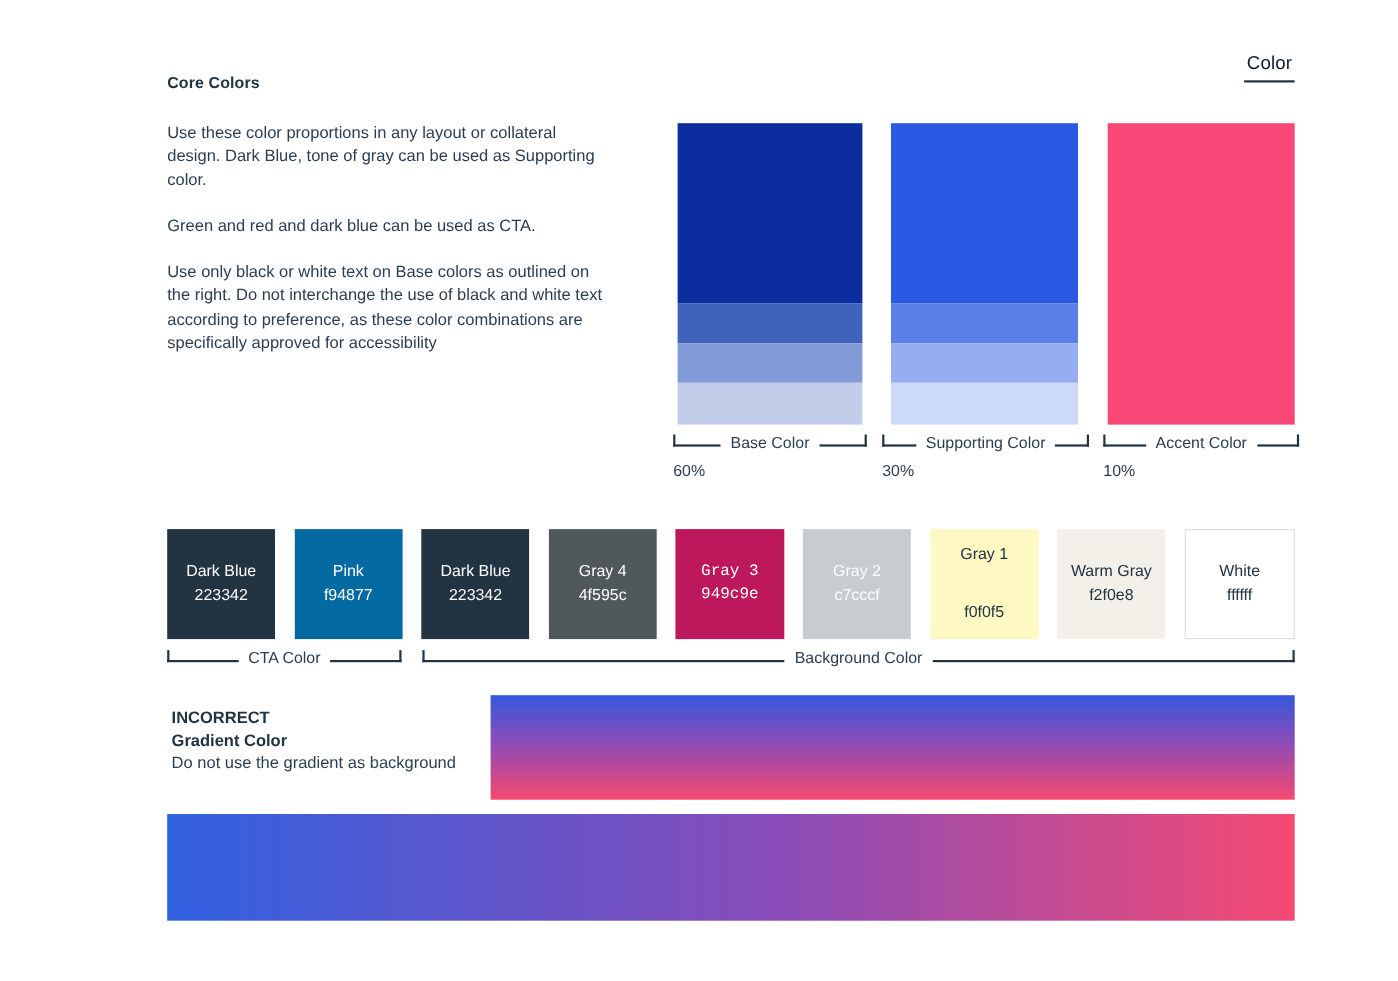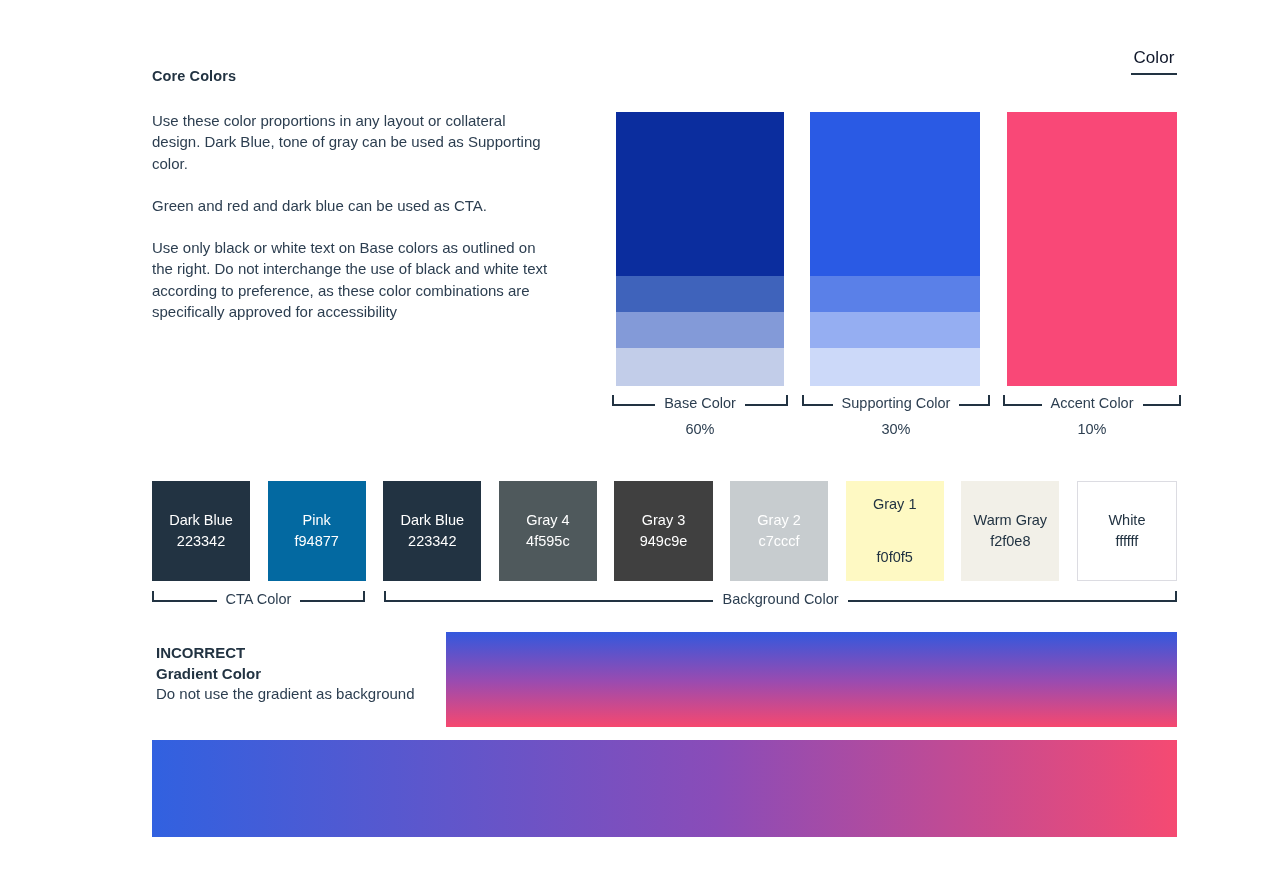--- a/index.html
+++ b/index.html
@@ -69,21 +69,21 @@
   }
   .prop-seg { width: 100%; }
 
   #prop-base      { left: 616px; width: 168px; }
   #prop-supporting{ left: 810px; width: 170px; }
   #prop-accent    { left: 1007px; width: 170px; }
 
   .prop-foot {
     position: absolute;
     top: 396px;
-    text-align: center;
+    text-align: left;
     font-size: 14.5px;
     color: #2c3e50;
   }
   .bracket {
     position: relative;
     height: 17px;
     display: flex;
     align-items: center;
     justify-content: center;
   }
@@ -256,21 +256,21 @@
       <span class="sw-hex">f94877</span>
     </div>
     <div class="swatch" style="background: rgb(34, 51, 66); color: rgb(255, 255, 255);">
       <span class="sw-name">Dark Blue</span>
       <span class="sw-hex">223342</span>
     </div>
     <div class="swatch" style="background: rgb(79, 89, 92); color: rgb(255, 255, 255);">
       <span class="sw-name">Gray 4</span>
       <span class="sw-hex">4f595c</span>
     </div>
-    <div class="swatch" style="background: #404040; color: rgb(255, 255, 255);">
+    <div class="swatch" style="background: #be185d; color: rgb(255, 255, 255); font-family: Liberation Mono, monospace;">
       <span class="sw-name">Gray 3</span>
       <span class="sw-hex">949c9e</span>
     </div>
     <div class="swatch" style="background: rgb(199, 204, 207); color: rgb(255, 255, 255);">
       <span class="sw-name">Gray 2</span>
       <span class="sw-hex">c7cccf</span>
     </div>
     <div class="swatch" style="background: #fef9c3; color: rgb(34, 51, 66); gap: 32px;">
       <span class="sw-name">Gray 1</span>
       <span class="sw-hex">f0f0f5</span>

